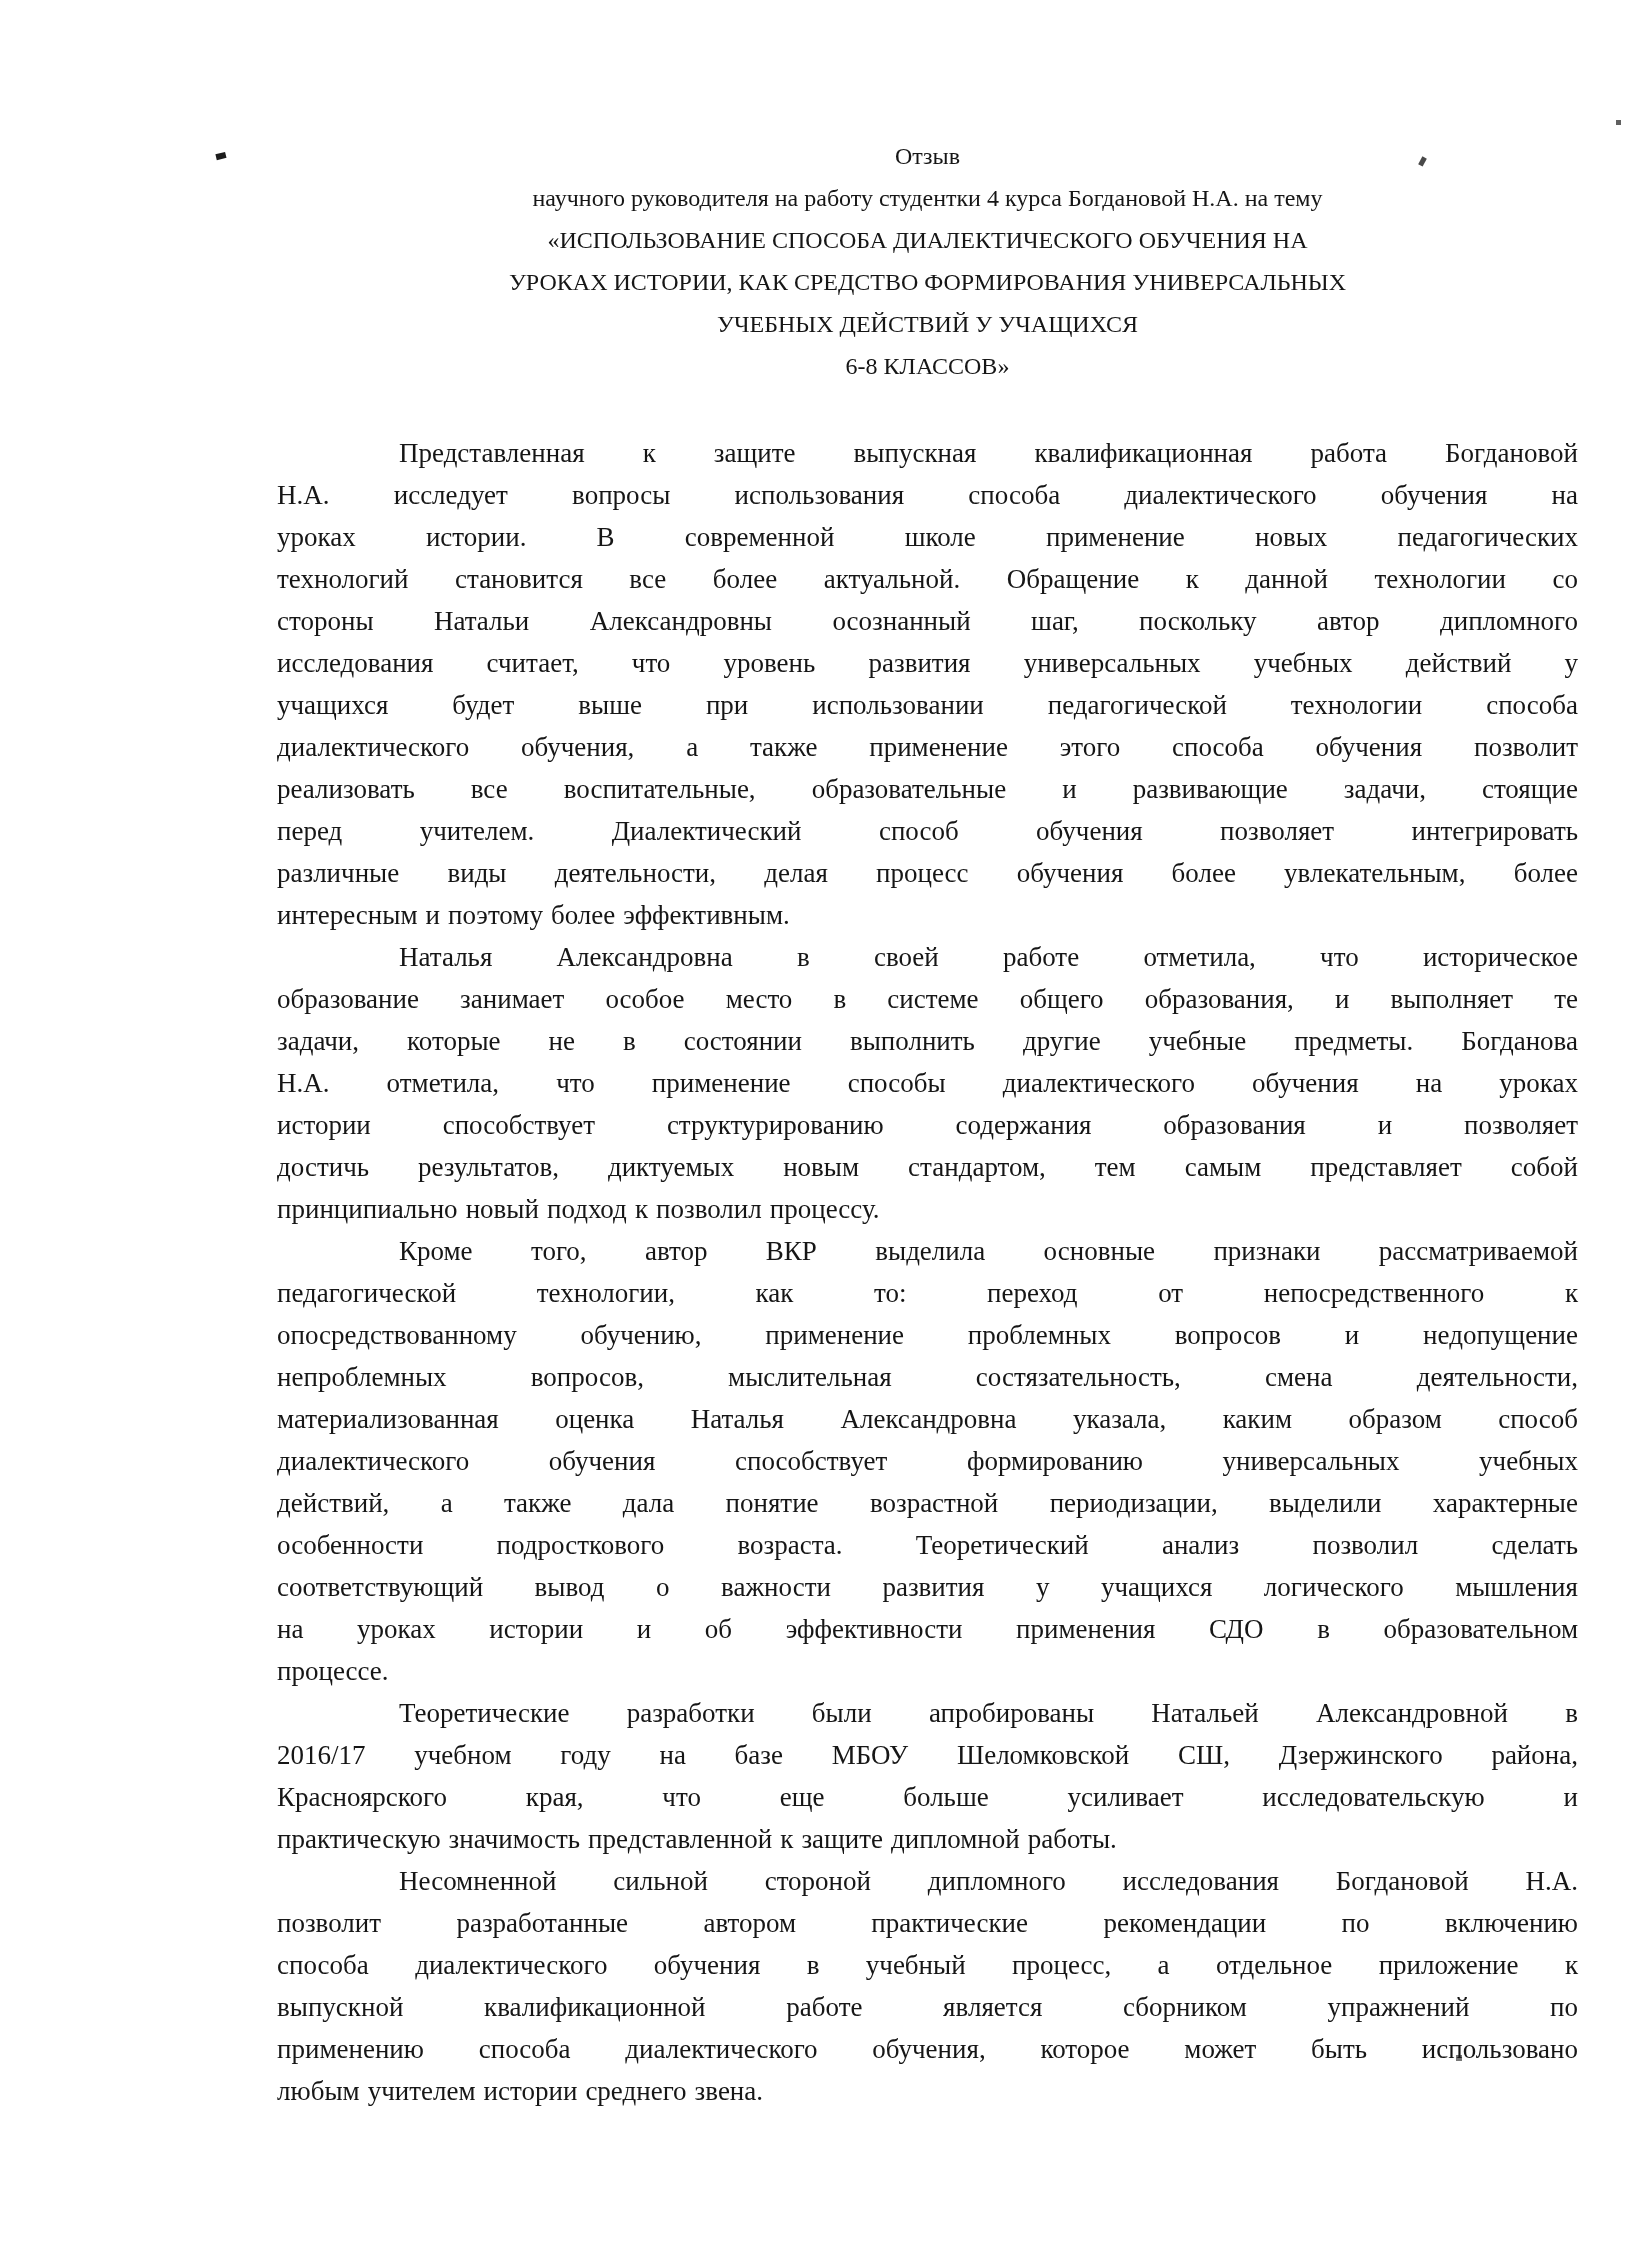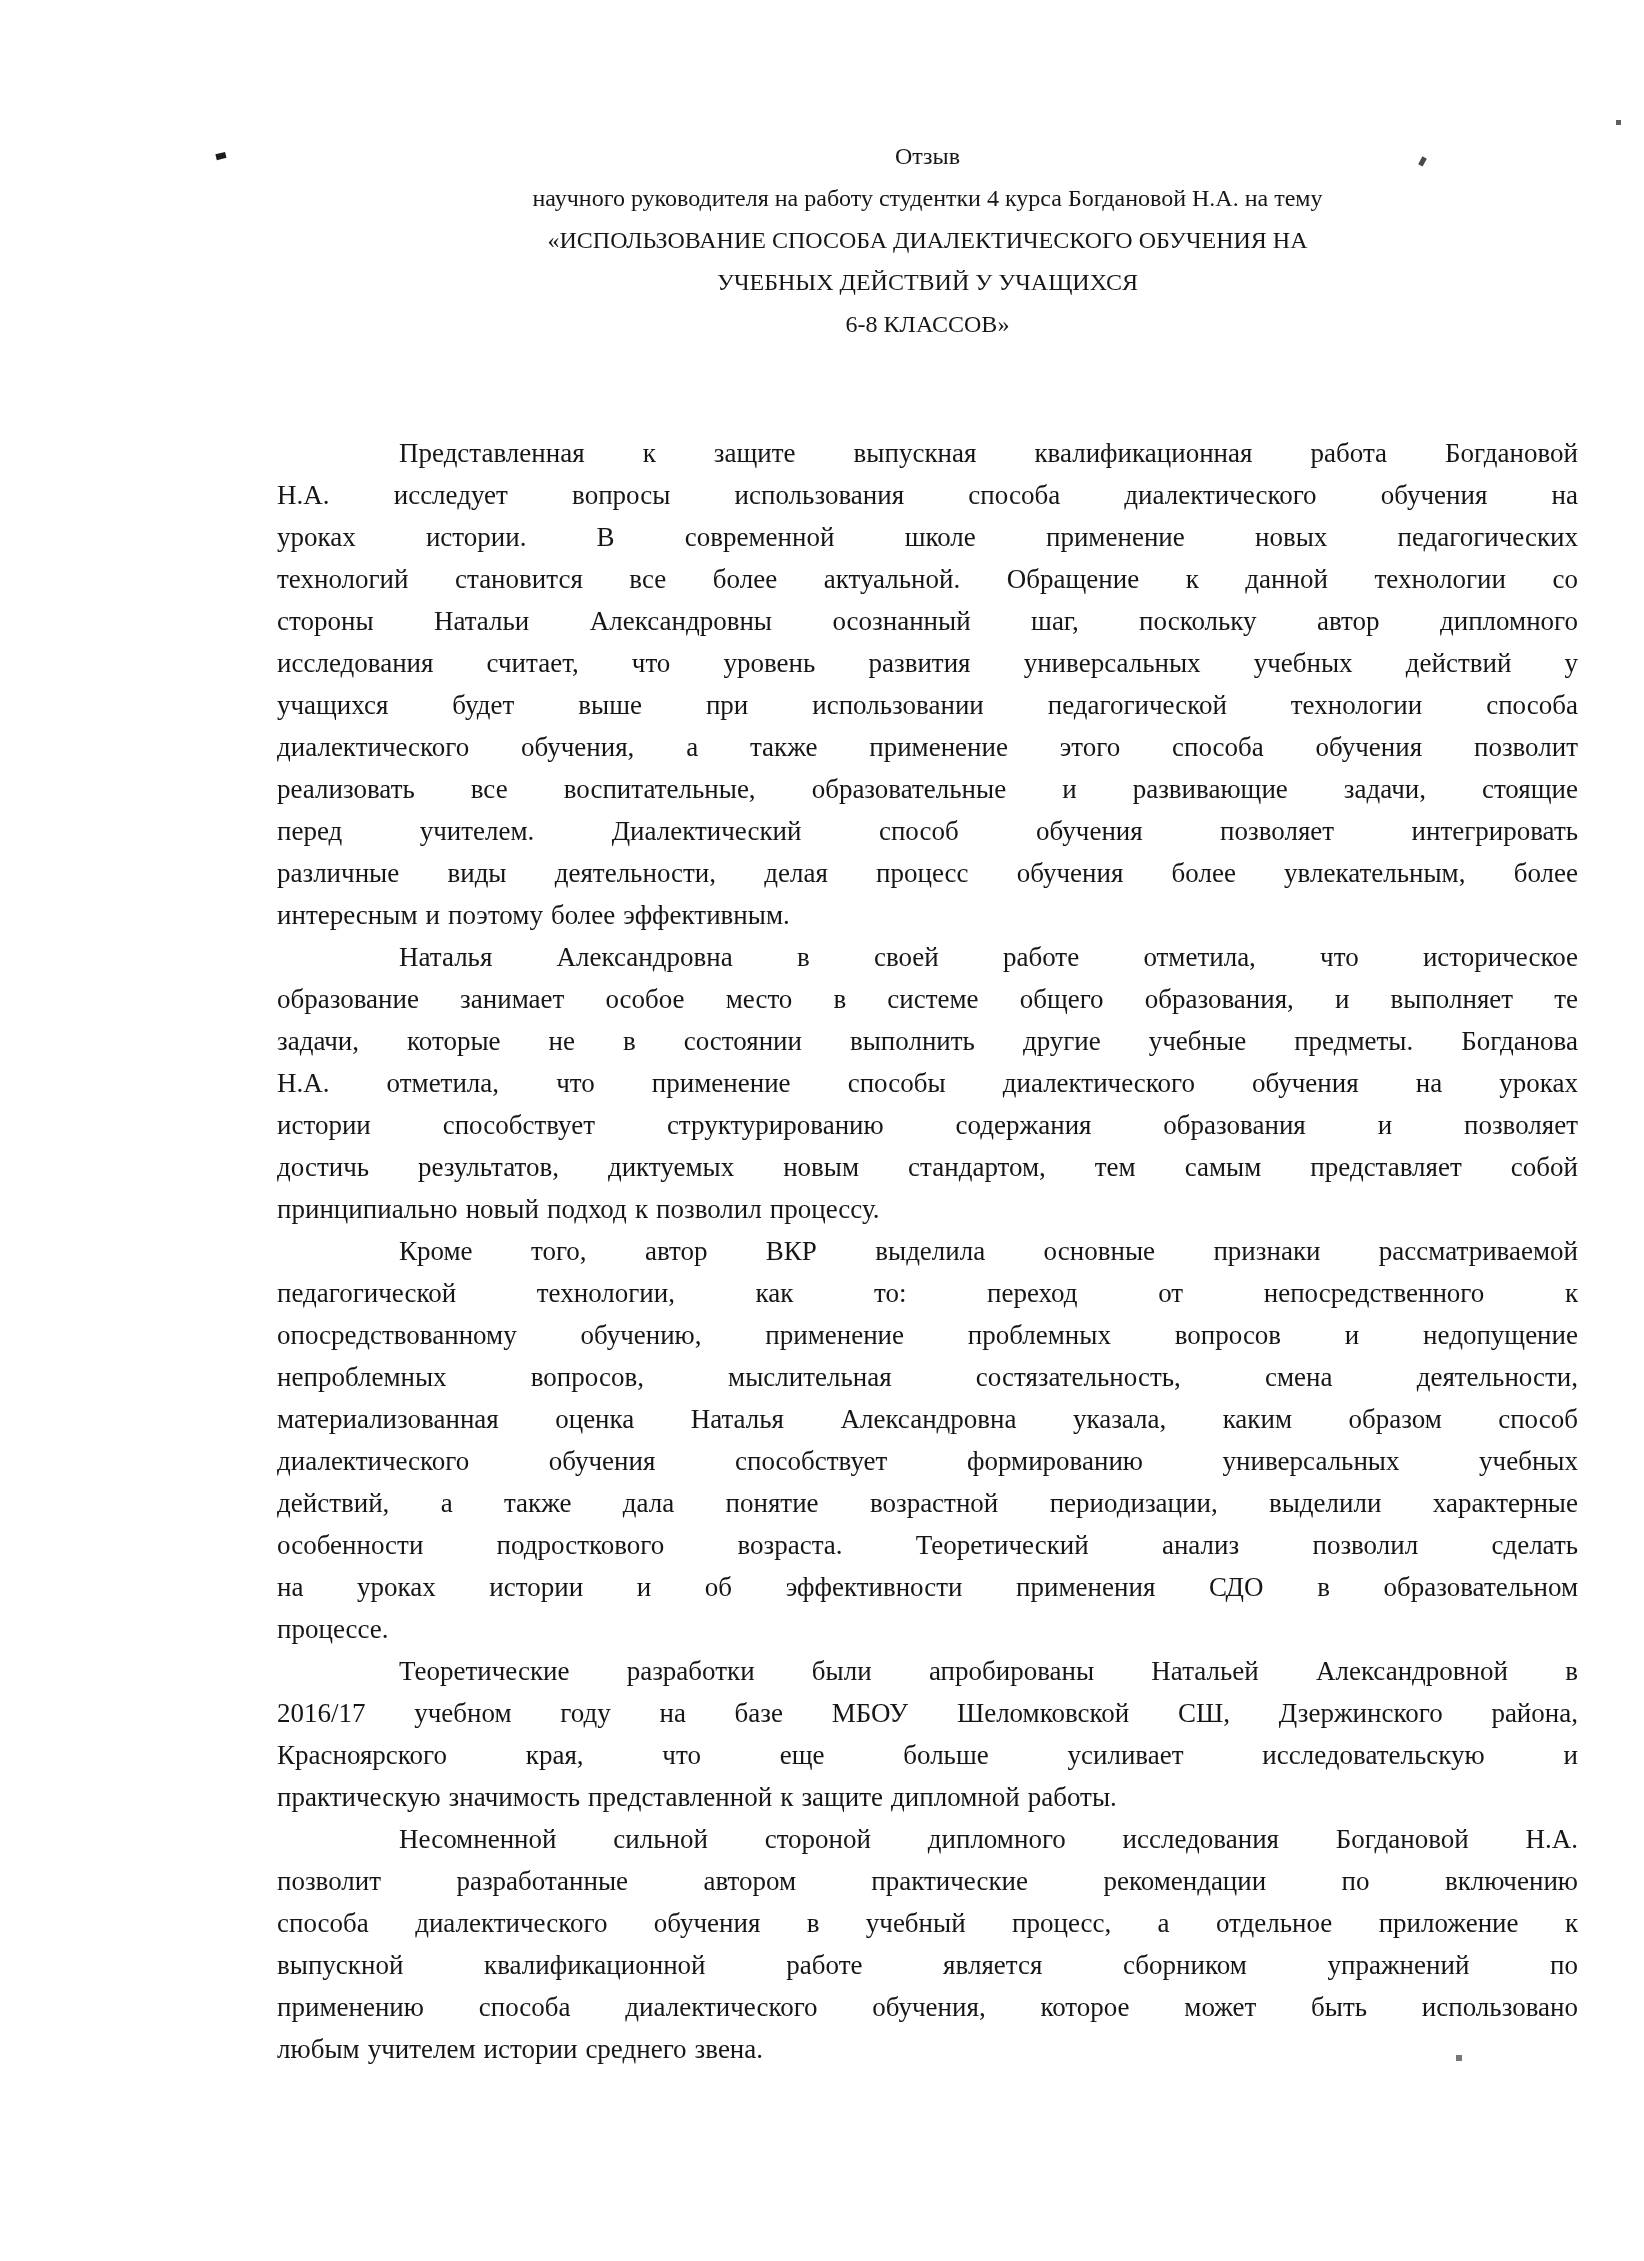--- a/index.html
+++ b/index.html
@@ -49,20 +49,21 @@
   .speck.s4 { left: 1456px; top: 2055px; width: 5.8px;  height: 5.8px;  opacity: .6; }
 </style>
 </head>
 <body>
 
 <div class="page">
   <div class="title-block">
       <div class="title-line">Отзыв</div>
       <div class="title-line">научного руководителя на работу студентки 4 курса Богдановой Н.А. на тему</div>
       <div class="title-line">«ИСПОЛЬЗОВАНИЕ СПОСОБА ДИАЛЕКТИЧЕСКОГО ОБУЧЕНИЯ НА</div>
+      <div class="title-line">УРОКАХ ИСТОРИИ, КАК СРЕДСТВО ФОРМИРОВАНИЯ УНИВЕРСАЛЬНЫХ</div>
       <div class="title-line">УЧЕБНЫХ ДЕЙСТВИЙ У УЧАЩИХСЯ</div>
       <div class="title-line">6-8 КЛАССОВ»</div>
     </div>
   <div class="body-block">
       <div class="paragraph">
         <div class="line first">Представленная к защите выпускная квалификационная работа Богдановой</div>
         <div class="line">Н.А. исследует вопросы использования способа диалектического обучения на</div>
         <div class="line">уроках истории. В современной школе применение новых педагогических</div>
         <div class="line">технологий становится все более актуальной. Обращение к данной технологии со</div>
         <div class="line">стороны Натальи Александровны осознанный шаг, поскольку автор дипломного</div>
@@ -85,20 +86,21 @@
       </div>
       <div class="paragraph">
         <div class="line first">Кроме того, автор ВКР выделила основные признаки рассматриваемой</div>
         <div class="line">педагогической технологии, как то: переход от непосредственного к</div>
         <div class="line">опосредствованному обучению, применение проблемных вопросов и недопущение</div>
         <div class="line">непроблемных вопросов, мыслительная состязательность, смена деятельности,</div>
         <div class="line">материализованная оценка  Наталья Александровна указала,  каким образом способ</div>
         <div class="line">диалектического обучения способствует формированию универсальных учебных</div>
         <div class="line">действий, а также дала понятие возрастной периодизации, выделили характерные</div>
         <div class="line">особенности подросткового возраста. Теоретический анализ позволил сделать</div>
+        <div class="line">соответствующий вывод о важности развития у учащихся логического мышления</div>
         <div class="line">на уроках истории и об эффективности применения СДО в образовательном</div>
         <div class="line last">процессе.</div>
       </div>
       <div class="paragraph">
         <div class="line first">Теоретические разработки были апробированы Натальей Александровной в</div>
         <div class="line">2016/17 учебном году  на базе МБОУ Шеломковской СШ, Дзержинского района,</div>
         <div class="line">Красноярского края, что еще больше усиливает исследовательскую и</div>
         <div class="line last">практическую значимость представленной к защите дипломной работы.</div>
       </div>
       <div class="paragraph">

